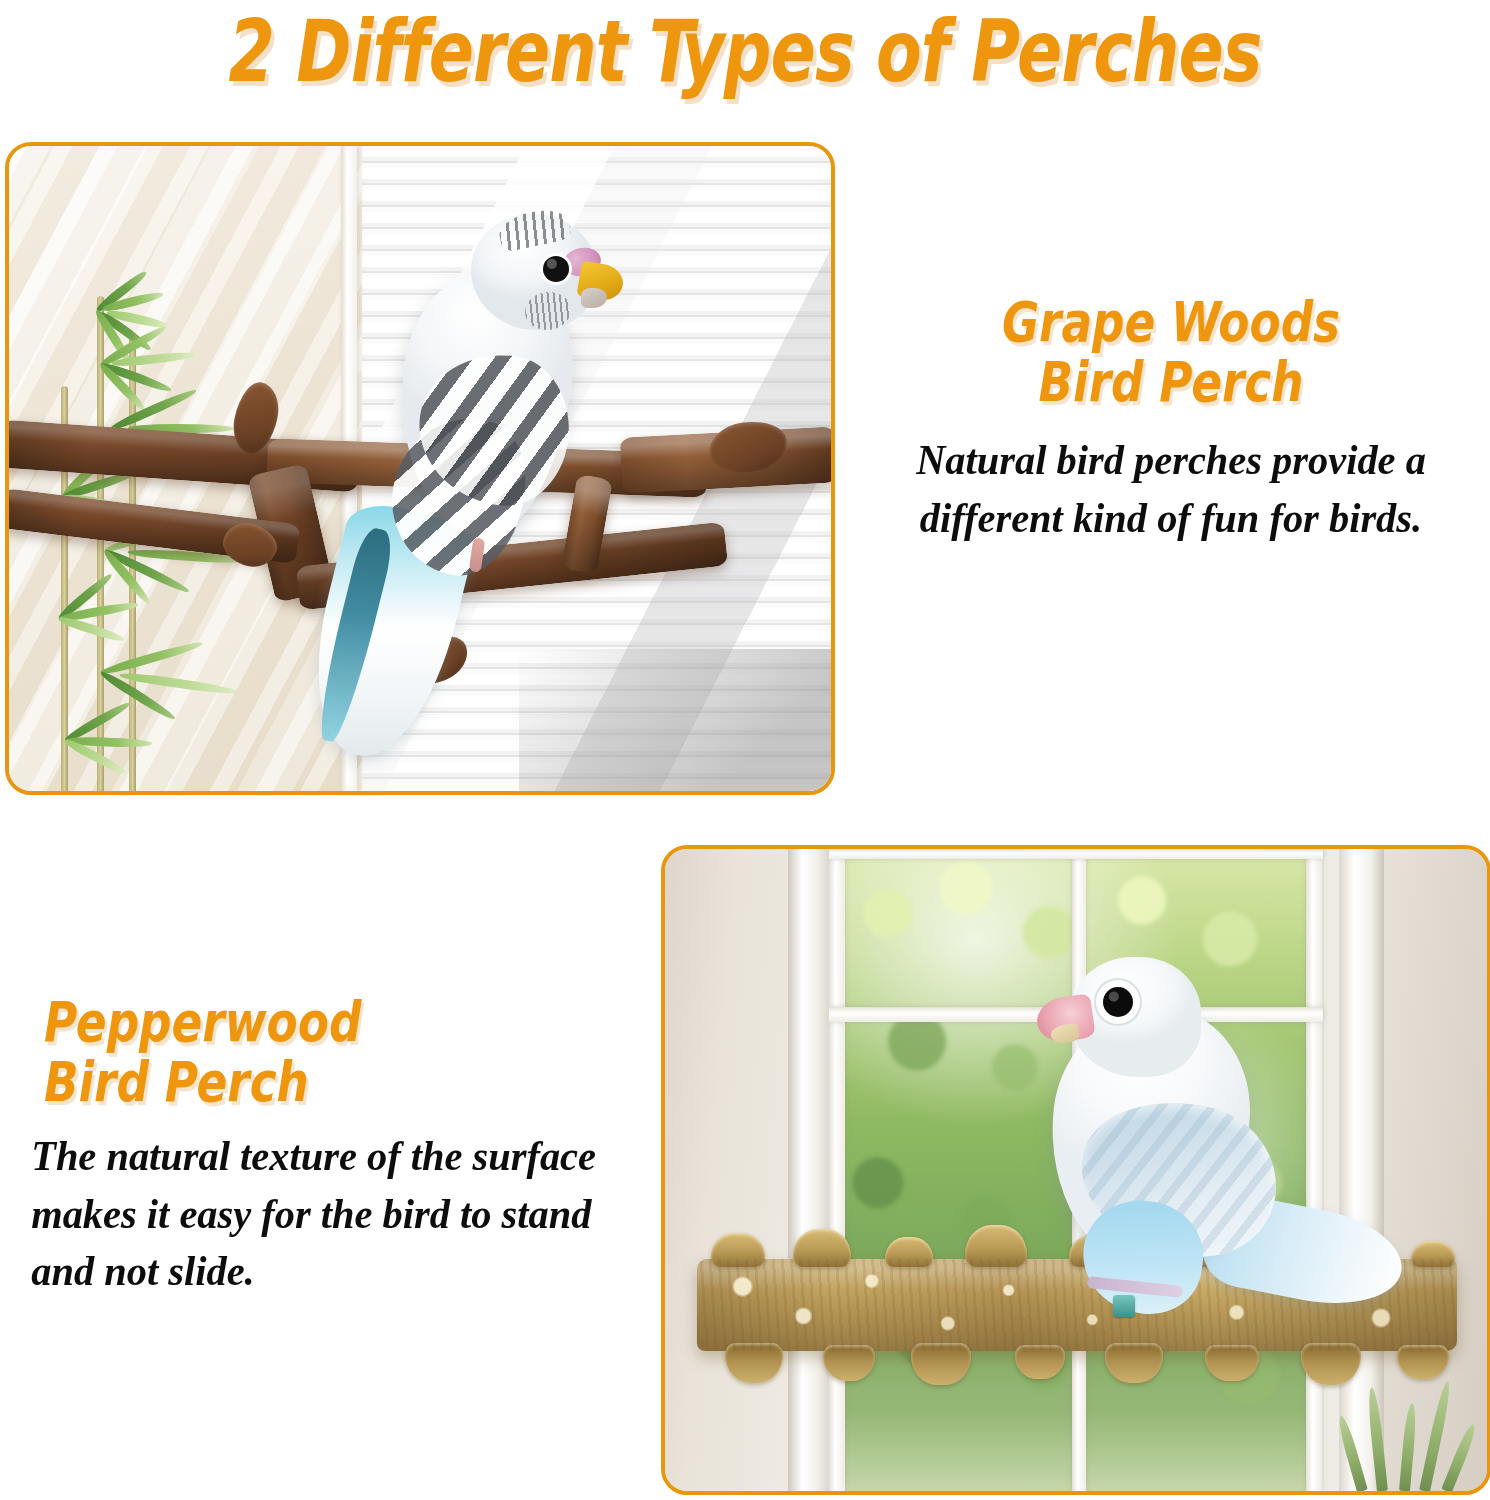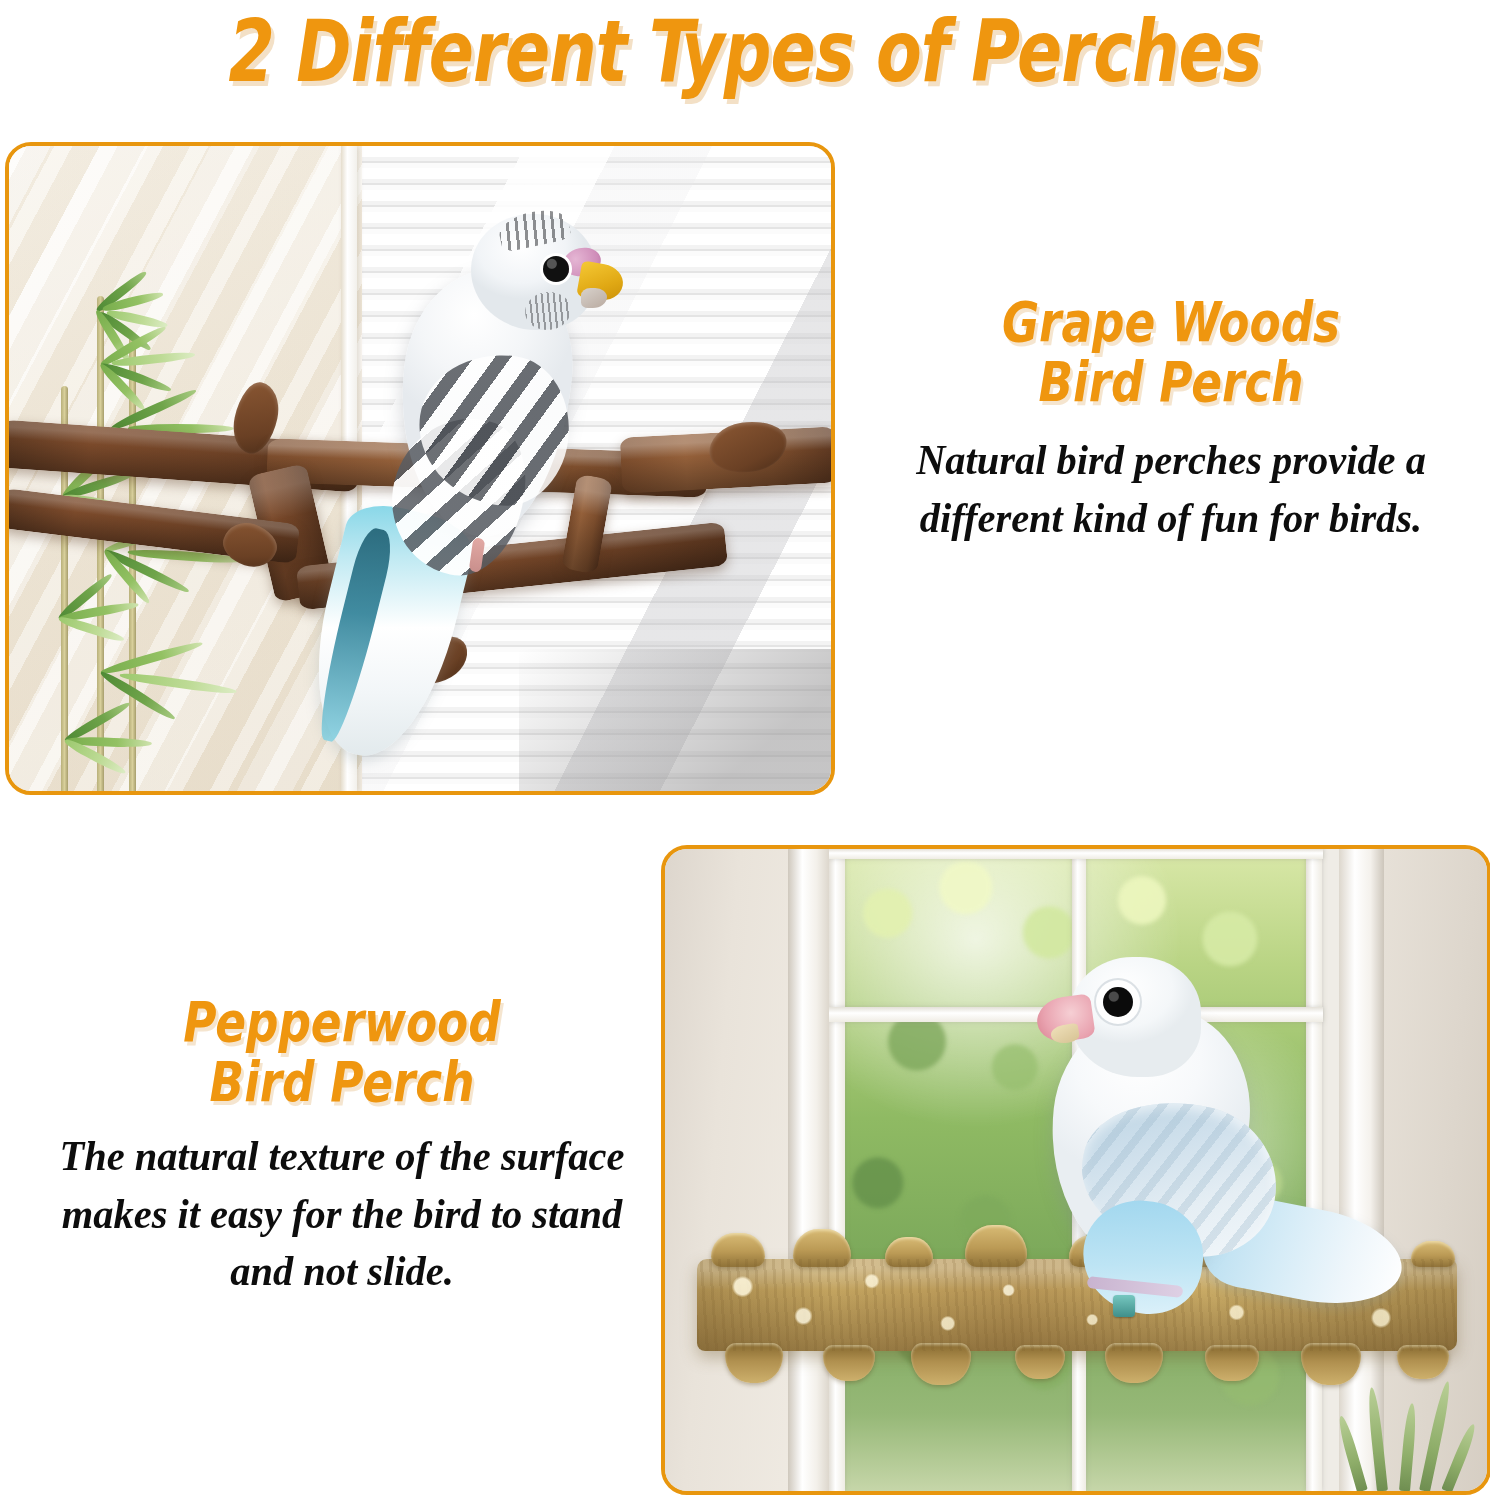--- a/index.html
+++ b/index.html
@@ -393,21 +393,21 @@
     font-family:"Liberation Serif","DejaVu Serif",serif;
     font-weight:bold; font-style:italic;
     color:#0d0d0d;
     font-size:43px; line-height:1.34;
     transform:scaleX(0.94); transform-origin:center top;
   }
   .block-right{
     position:absolute; left:855px; top:292px; width:632px; text-align:center;
   }
   .block-left{
-    position:absolute; left:22px; top:992px; width:640px; text-align:center;
+    position:absolute; left:12px; top:992px; width:640px; 
   }
   .block-right .txt-body{margin-top:18px;}
   .block-left .txt-body{margin-top:14px;}
 </style>
 </head>
 <body>
 
 <div class="page">
 
   <div class="title">2 Different Types of Perches</div>

